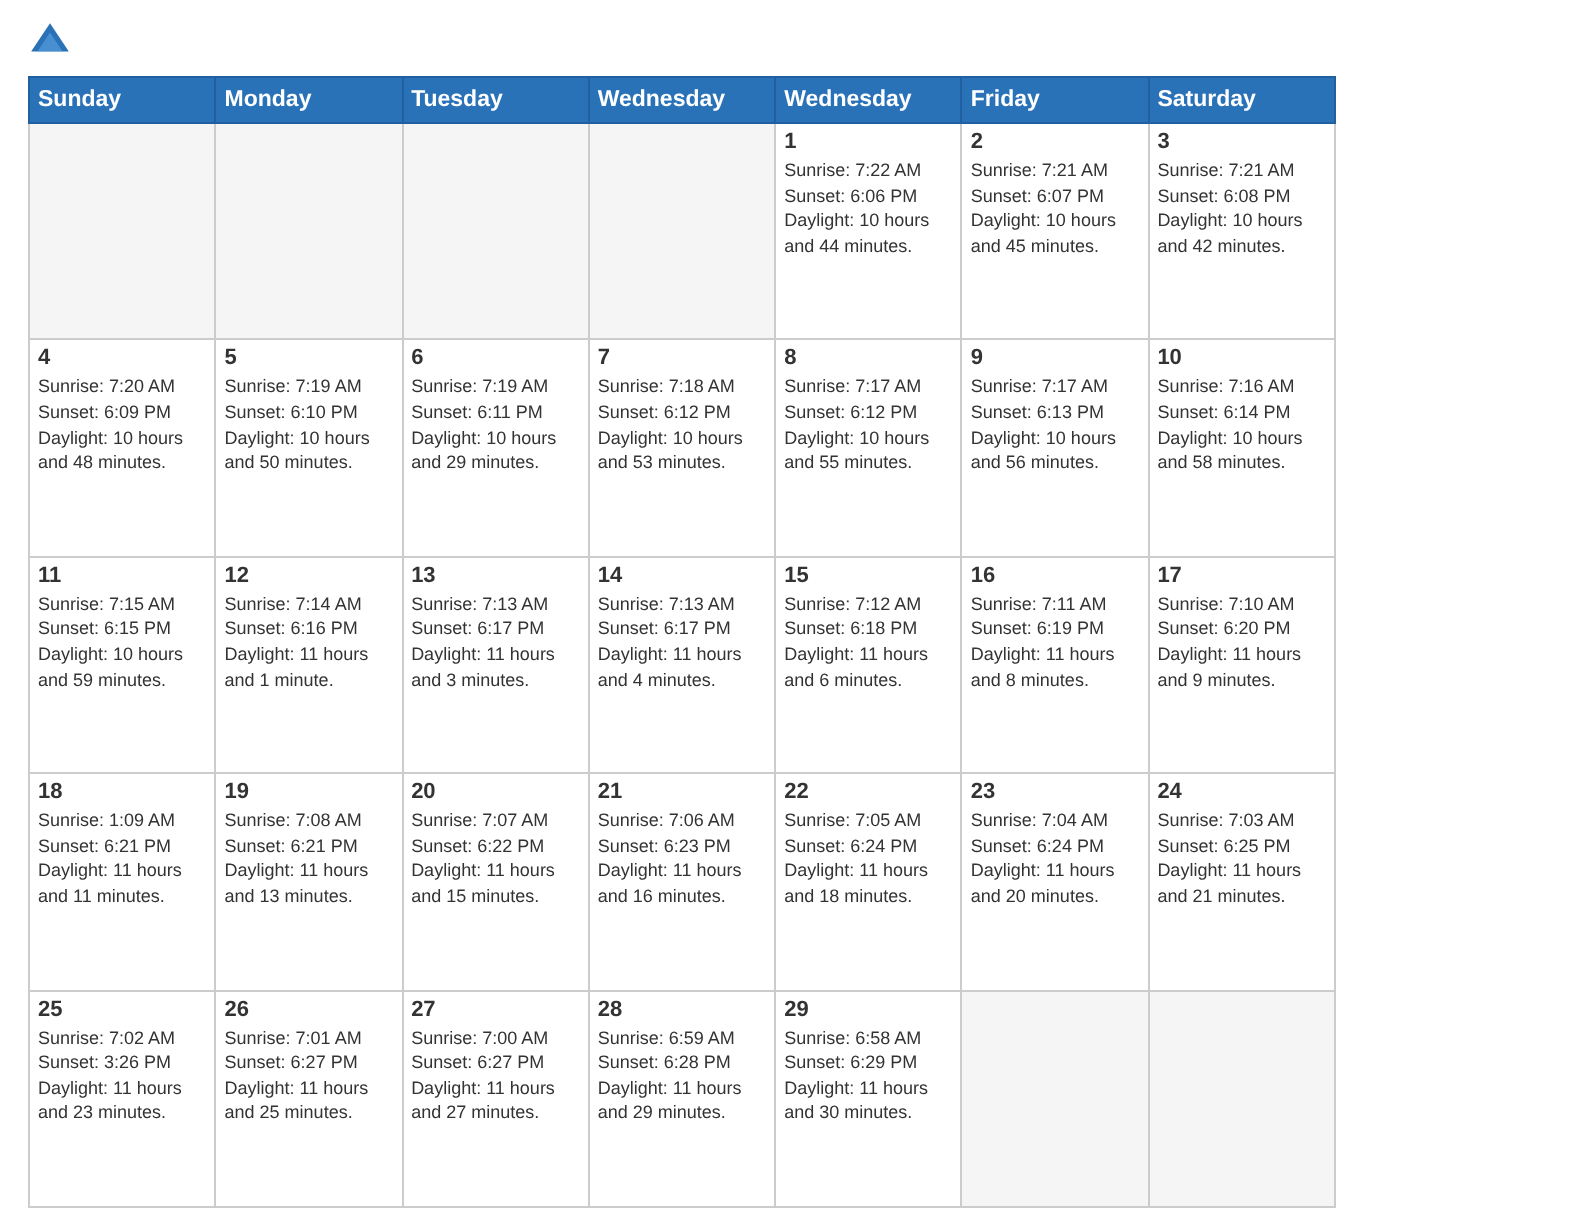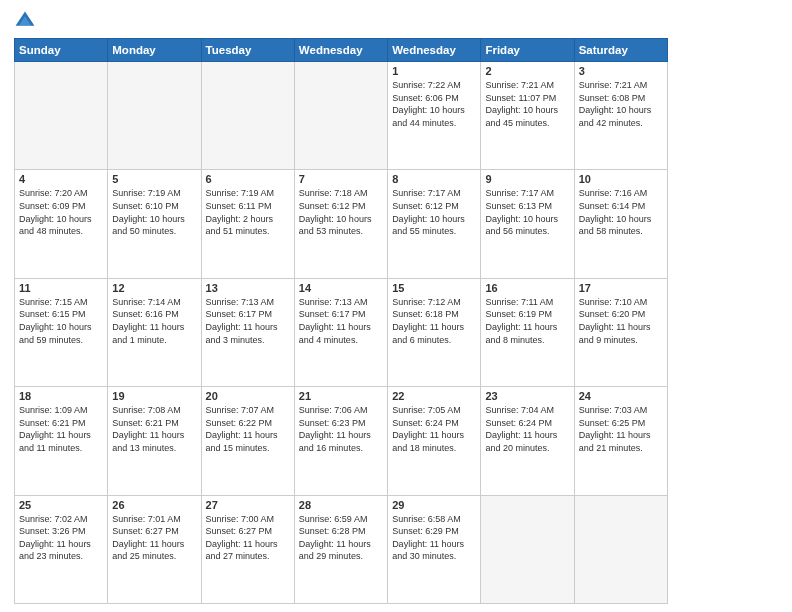--- a/index.html
+++ b/index.html
@@ -139,39 +139,39 @@
           <td class="empty"></td>
           <td class="empty"></td>
           <td class="empty"></td>
           <td class="empty"></td>
           <td>
             <span class="day-number">1</span>
             <div class="day-info"><span>Sunrise: 7:22 AM</span><br><span>Sunset: 6:06 PM</span><br><span>Daylight: 10 hours and 44 minutes.</span></div>
           </td>
           <td>
             <span class="day-number">2</span>
-            <div class="day-info"><span>Sunrise: 7:21 AM</span><br><span>Sunset: 11:07 PM</span><br><span>Daylight: 10 hours and 45 minutes.</span></div>
+            <div class="day-info"><span>Sunrise: 7:21 AM</span><br><span>Sunset: 6:07 PM</span><br><span>Daylight: 10 hours and 45 minutes.</span></div>
           </td>
           <td>
             <span class="day-number">3</span>
             <div class="day-info"><span>Sunrise: 7:21 AM</span><br><span>Sunset: 6:08 PM</span><br><span>Daylight: 10 hours and 42 minutes.</span></div>
           </td>
         </tr>
         <tr>
           <td>
             <span class="day-number">4</span>
             <div class="day-info"><span>Sunrise: 7:20 AM</span><br><span>Sunset: 6:09 PM</span><br><span>Daylight: 10 hours and 48 minutes.</span></div>
           </td>
           <td>
             <span class="day-number">5</span>
             <div class="day-info"><span>Sunrise: 7:19 AM</span><br><span>Sunset: 6:10 PM</span><br><span>Daylight: 10 hours and 50 minutes.</span></div>
           </td>
           <td>
             <span class="day-number">6</span>
-            <div class="day-info"><span>Sunrise: 7:19 AM</span><br><span>Sunset: 6:11 PM</span><br><span>Daylight: 2 hours and 51 minutes.</span></div>
+            <div class="day-info"><span>Sunrise: 7:19 AM</span><br><span>Sunset: 6:11 PM</span><br><span>Daylight: 10 hours and 29 minutes.</span></div>
           </td>
           <td>
             <span class="day-number">7</span>
             <div class="day-info"><span>Sunrise: 7:18 AM</span><br><span>Sunset: 6:12 PM</span><br><span>Daylight: 10 hours and 53 minutes.</span></div>
           </td>
           <td>
             <span class="day-number">8</span>
             <div class="day-info"><span>Sunrise: 7:17 AM</span><br><span>Sunset: 6:12 PM</span><br><span>Daylight: 10 hours and 55 minutes.</span></div>
           </td>
           <td>

